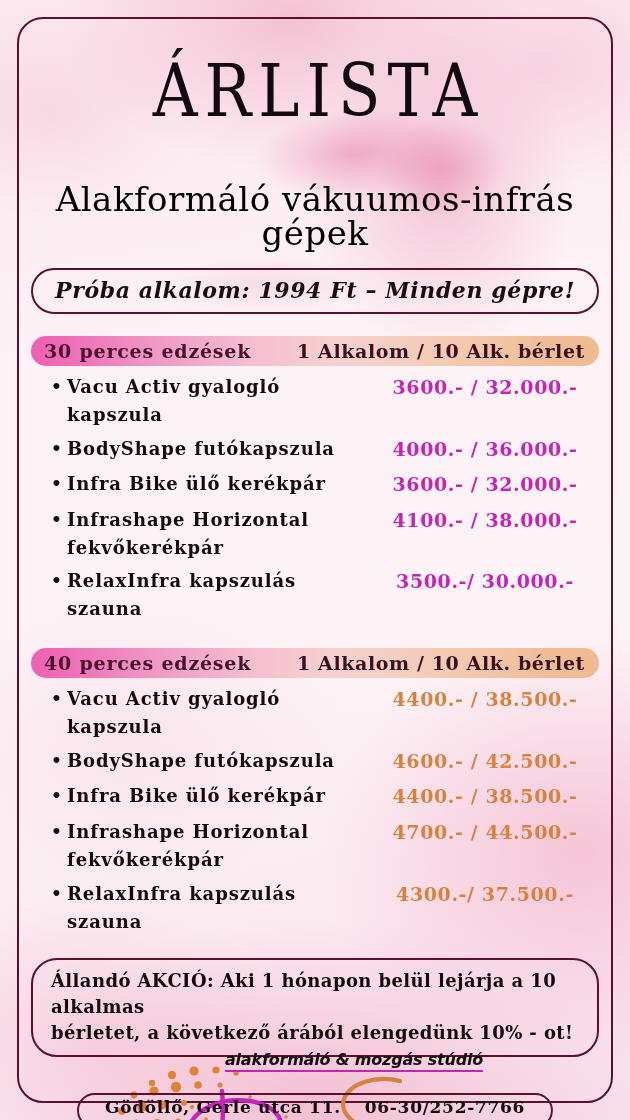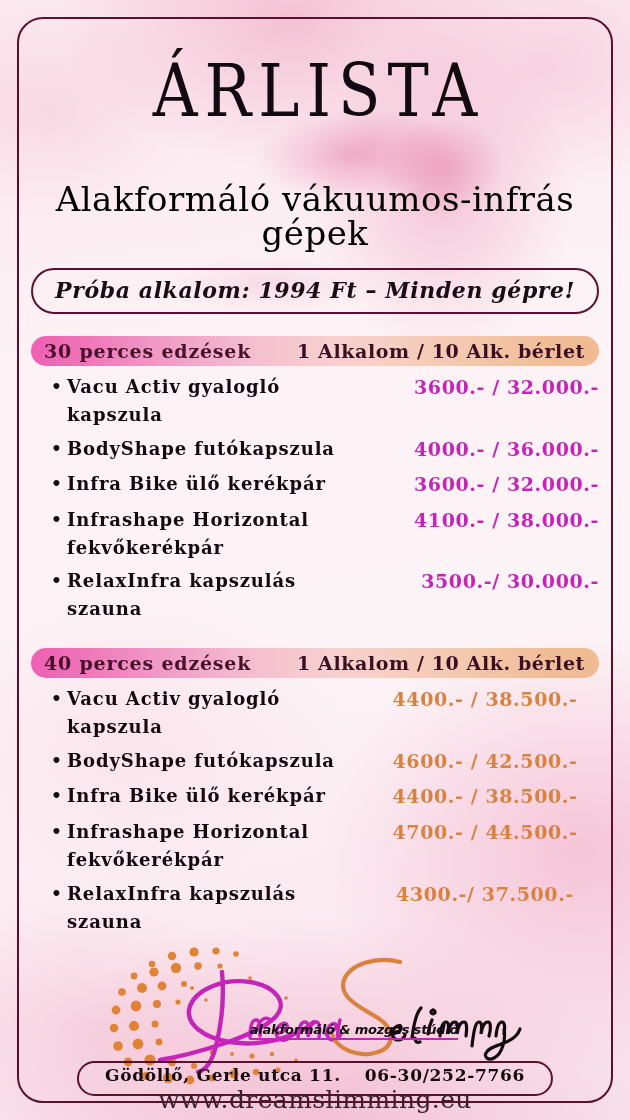--- a/index.html
+++ b/index.html
@@ -163,21 +163,21 @@
   .row-price {
     flex: 1;
     text-align: center;
     font-size: 19px;
     font-weight: bold;
     letter-spacing: .6px;
     line-height: 1.55;
     font-family: "DejaVu Serif", serif;
     white-space: nowrap;
   }
-  .price-30 { color: #c524b9; text-align: right; }
+  .price-30 { color: #c524b9; }
   .price-40 { color: #d9813f; }
 
   
   .promo {
     margin-top: 20px;
     border: 2px solid #5c1030;
     border-radius: 26px;
     padding: 8px 16px 10px 18px;
     font-size: 18px;
     font-weight: bold;
@@ -194,21 +194,21 @@
     margin-top: 4px;
   }
   .logo-svg { position: absolute; left: 50%; top: 0; transform: translateX(-50%); }
 
   .tagline {
     position: absolute;
     left: 0; right: 0;
     bottom: 18px;
     text-align: center;
     font-family: "DejaVu Sans", sans-serif;
-    font-size: 13px;
+    font-size: 16px;
     font-weight: bold;
     font-style: italic;
     letter-spacing: -.2px;
     color: #120a10;
     padding-left: 78px;
   }
   .tagline span {
     border-bottom: 2.5px solid #c524b9;
     padding-bottom: 1px;
   }
@@ -348,20 +348,24 @@
             <div class="row-name">
               <span class="bullet">•</span>
               <span>RelaxInfra kapszulás szauna</span>
             </div>
             <div class="row-price price-40">4300.-/ 37.500.-</div>
           </div>
         </div>
       </div>
     </div>
 
+  <div class="promo">
+    <div>Állandó AKCIÓ: Aki 1 hónapon belül lejárja a 10 alkalmas</div>
+    <div>bérletet, a következő árából elengedünk 10% - ot!</div>
+  </div>
 
   <div class="logo-wrap">
     <svg class="logo-svg" width="430" height="150" viewBox="0 0 430 150">
       <g fill="#e08336">
         <circle cx="52" cy="22" r="3.2"></circle>
           <circle cx="72" cy="14" r="4.2"></circle>
           <circle cx="94" cy="10" r="4.6"></circle>
         <circle cx="116" cy="9" r="3.6"></circle>
           <circle cx="136" cy="12" r="2.8"></circle>
           <circle cx="34" cy="34" r="3.4"></circle>

